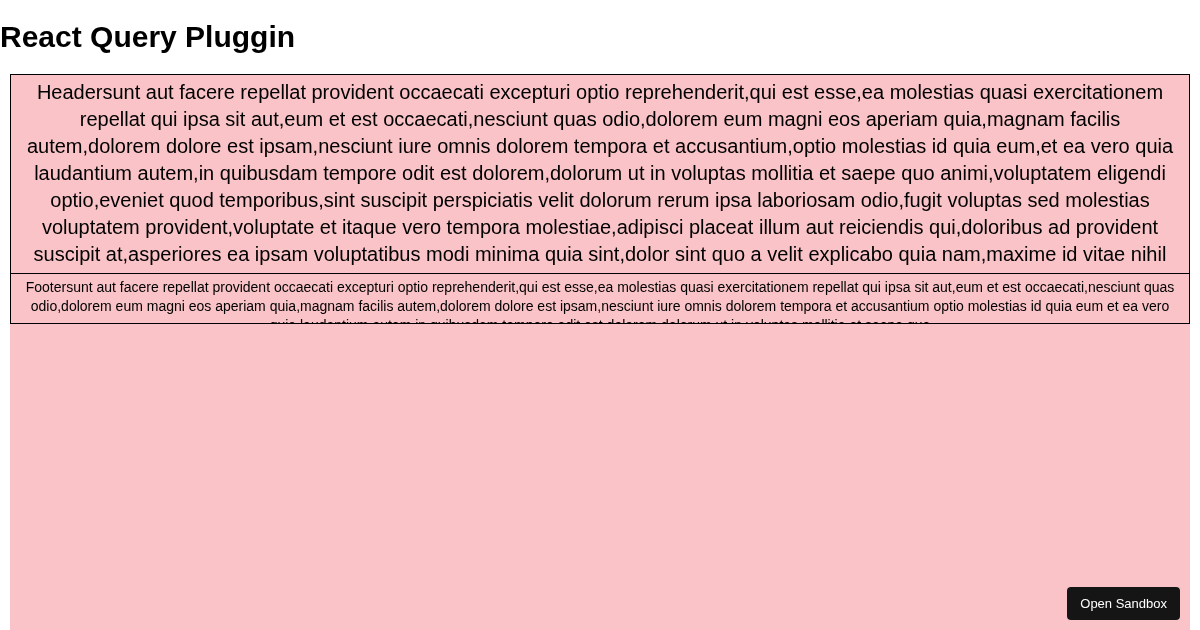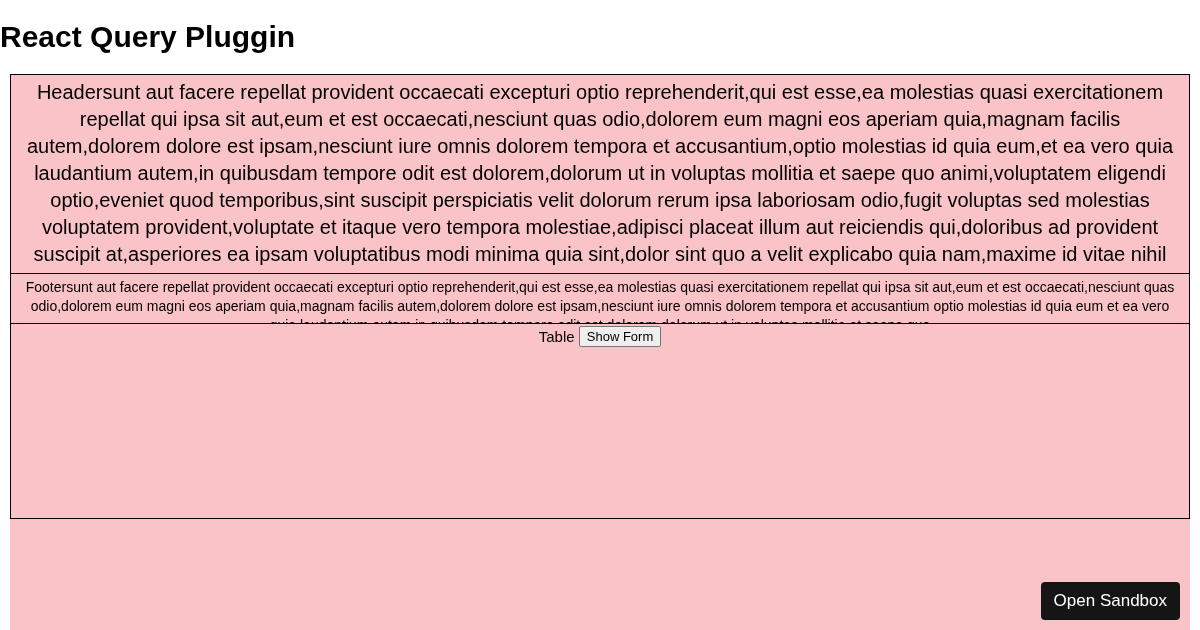--- a/index.html
+++ b/index.html
@@ -69,32 +69,28 @@
       cursor: pointer;
     }
     .open-sandbox-btn {
       position: absolute;
       right: 20px;
       bottom: 10px;
       background: #151515;
       color: white;
       border: none;
       padding: 9px 13px;
-      font-size: 17px;
+      font-size: 13px;
       border-radius: 4px;
       cursor: pointer;
     }
   </style>
 </head>
 <body>
 
 <h1 class="page-title">React Query Pluggin</h1>
 
 <div class="main-container">
   <div class="header-box">Headersunt aut facere repellat provident occaecati excepturi optio reprehenderit,qui est esse,ea molestias quasi exercitationem repellat qui ipsa sit aut,eum et est occaecati,nesciunt quas odio,dolorem eum magni eos aperiam quia,magnam facilis autem,dolorem dolore est ipsam,nesciunt iure omnis dolorem tempora et accusantium,optio molestias id quia eum,et ea vero quia laudantium autem,in quibusdam tempore odit est dolorem,dolorum ut in voluptas mollitia et saepe quo animi,voluptatem eligendi optio,eveniet quod temporibus,sint suscipit perspiciatis velit dolorum rerum ipsa laboriosam odio,fugit voluptas sed molestias voluptatem provident,voluptate et itaque vero tempora molestiae,adipisci placeat illum aut reiciendis qui,doloribus ad provident suscipit at,asperiores ea ipsam voluptatibus modi minima quia sint,dolor sint quo a velit explicabo quia nam,maxime id vitae nihil numquam,autem hic labore sunt dolores incidunt,rem alias distinctio quo quis,est et quae odit qui non,quasi id et eos tenetur aut quo autem,delectus ullam et corporis nulla voluptas sequi,iusto eius quod necessitatibus culpa ea,a quo magni similique perferendis,ullam ut quidem id aut vel consequuntur,doloremque illum aliquid sunt,qui explicabo molestiae dolorem,magnam ut rerum iure,id nihil consequatur molestias animi provident,fuga nam accusamus voluptas reiciendis itaque,provident vel ut sit ratione est,explicabo et eos deleniti nostrum ab id repellendus,eos dolorem iste accusantium est eaque quam,enim quo cumque,non est facere,commodi ullam sint et excepturi error explicabo praesentium voluptas,eligendi iste nostrum consequuntur adipisci praesentium sit beatae perferendis optio dolor molestias sit ut numquam possimus omnis eius cicto laudantium iure aut quo modi neque nostrum</div>
   <div class="footer-box">Footersunt aut facere repellat provident occaecati excepturi optio reprehenderit,qui est esse,ea molestias quasi exercitationem repellat qui ipsa sit aut,eum et est occaecati,nesciunt quas odio,dolorem eum magni eos aperiam quia,magnam facilis autem,dolorem dolore est ipsam,nesciunt iure omnis dolorem tempora et accusantium optio molestias id quia eum et ea vero quia laudantium autem in quibusdam tempore odit est dolorem dolorum ut in voluptas mollitia et saepe quo</div>
-  <div class="table-section">
-    <span class="table-label">Table</span>
-    <button class="show-form-btn">Show Form</button>
-  </div>
 </div>
 
 <button class="open-sandbox-btn">Open Sandbox</button>
 
 </body></html>

